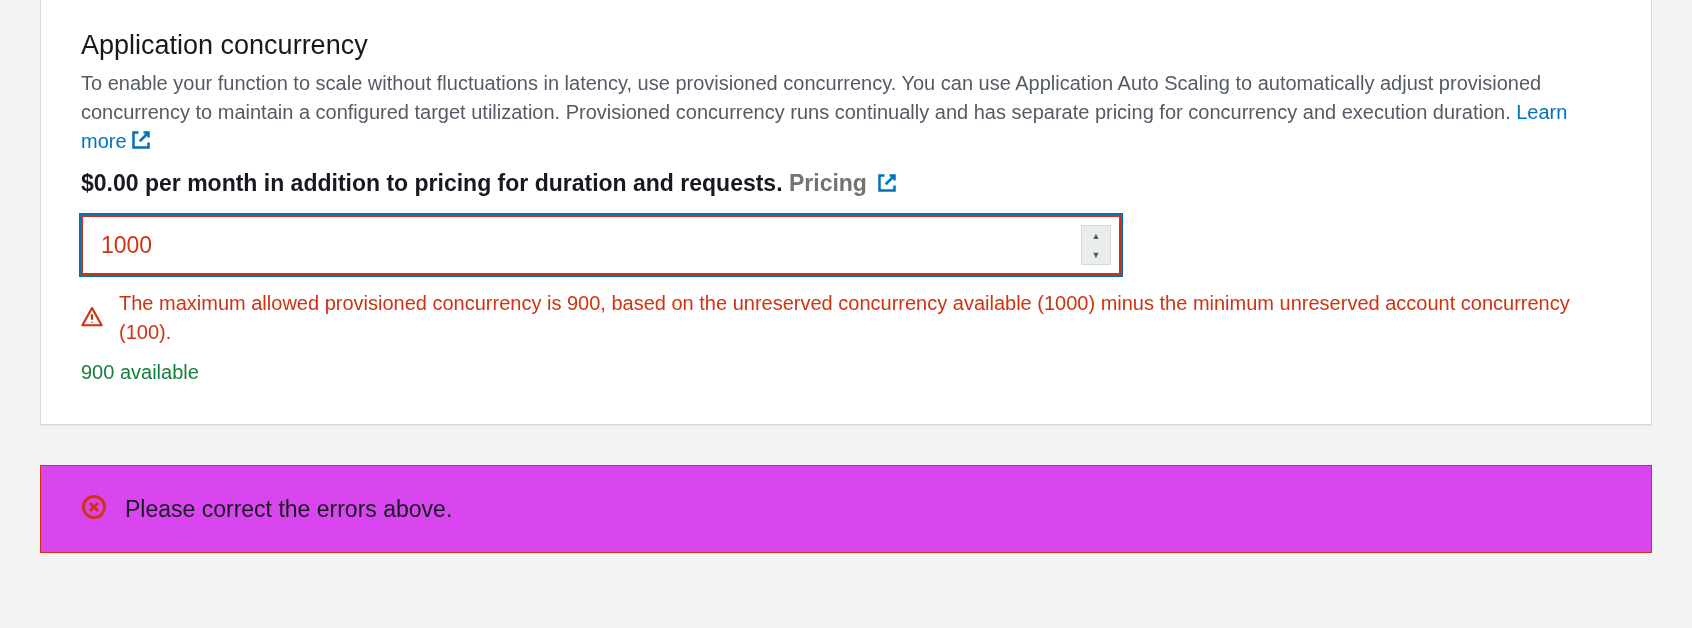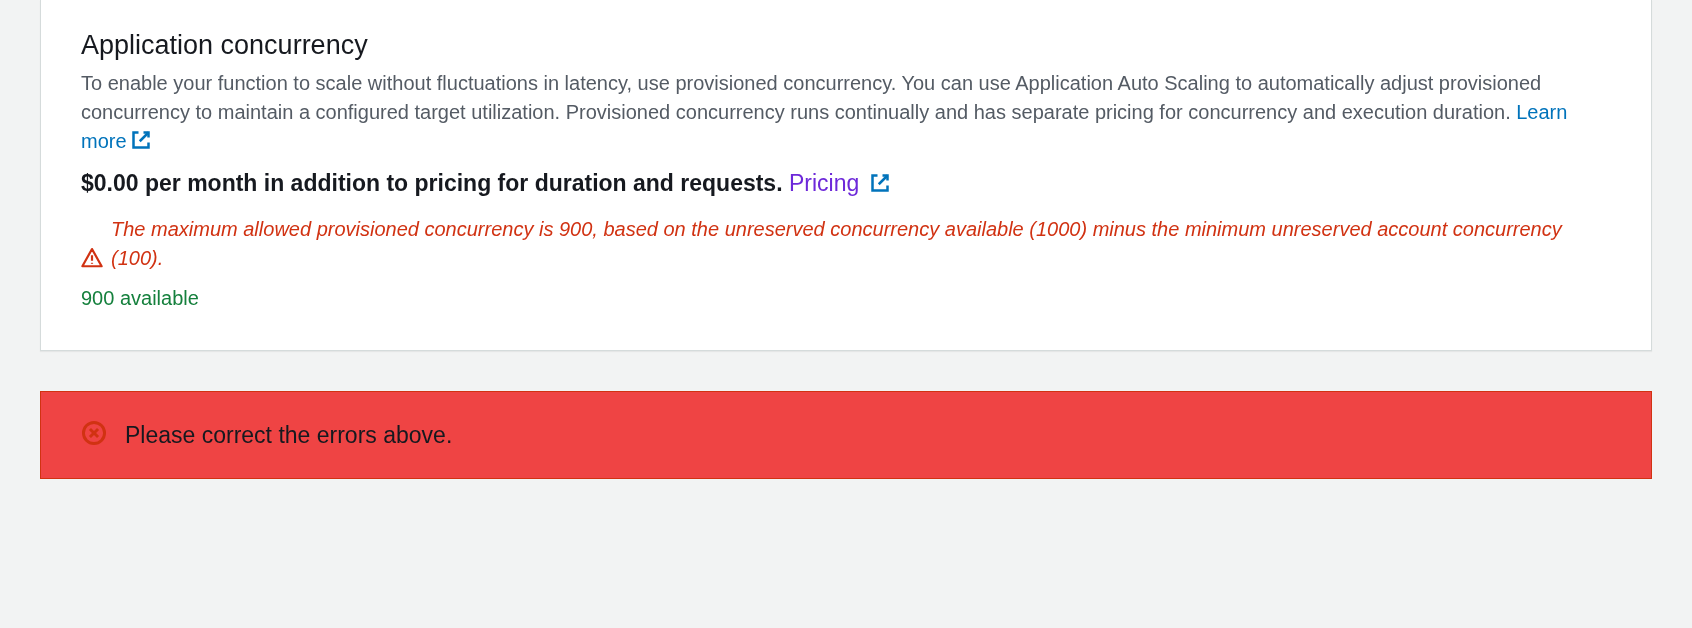--- a/index.html
+++ b/index.html
@@ -39,22 +39,22 @@
       vertical-align: -2px;
       margin-left: 4px;
     }
     .pricing-line {
       font-size: 23px;
       font-weight: 700;
       color: #16191f;
       margin-bottom: 16px;
     }
     .pricing-link {
-      color: #6d28d9;
-      font-weight: 400;
+      color: #737373;
+      font-weight: 700;
       text-decoration: none;
       cursor: pointer;
     }
     .input-wrap {
       position: relative;
       width: 1040px;
       margin-bottom: 14px;
     }
     .num-input {
       width: 100%;
@@ -83,42 +83,41 @@
       flex: 1;
       display: flex;
       align-items: center;
       justify-content: center;
       cursor: pointer;
       font-size: 9px;
       color: #545b64;
     }
     .error-row {
       display: flex;
-      align-items: flex-end;
-      gap: 8px;
+      align-items: center;
+      gap: 16px;
       margin-bottom: 14px;
-      font-style: italic;
     }
     .warning-icon {
       flex-shrink: 0;
       margin-top: 2px;
     }
     .error-text {
       font-size: 20px;
       color: #d13212;
       line-height: 1.45;
     }
     .available-text {
       font-size: 20px;
       color: #15803d;
     }
     .alert {
       margin: 40px 40px 0 40px;
       border: 1px solid #d13212;
-      background: #ef4444;
+      background: #d946ef;
       padding: 28px 40px;
       display: flex;
       align-items: center;
       gap: 18px;
     }
     .alert-text {
       font-size: 23px;
       color: #16191f;
     }
     .circle-x-icon {
@@ -140,20 +139,31 @@
   </p>
 
   <p class="pricing-line">
     <span>$0.00 per month in addition to pricing for duration and requests. </span><a class="pricing-link"><span>Pricing</span> <span class="external-icon"><svg width="20" height="20" viewBox="0 0 16 16" fill="none" stroke="#0073bb" stroke-width="2">
             <path d="M6 2H2v12h12v-4"></path>
             <path d="M10 2h4v4"></path>
             <path d="M14 2L7 9"></path>
           </svg></span></a>
   </p>
 
+  <div class="input-wrap">
+    <input type="text" class="num-input" value="1000" style="">
+    <div class="stepper">
+      <div class="stepper-btn">
+        <span>▲</span>
+      </div>
+      <div class="stepper-btn">
+        <span>▼</span>
+      </div>
+    </div>
+  </div>
 
   <div class="error-row">
     <span class="warning-icon">
       <svg width="22" height="22" viewBox="0 0 16 16" fill="none" stroke="#d13212" stroke-width="1.6" stroke-linejoin="round">
         <path d="M8 1.5 L15 14 L1 14 Z"></path>
         <line x1="8" y1="6" x2="8" y2="10"></line>
         <line x1="8" y1="11.5" x2="8" y2="12.2"></line>
       </svg>
     </span>
     <span class="error-text">The maximum allowed provisioned concurrency is 900, based on the unreserved concurrency available (1000) minus the minimum unreserved account concurrency (100).</span>

